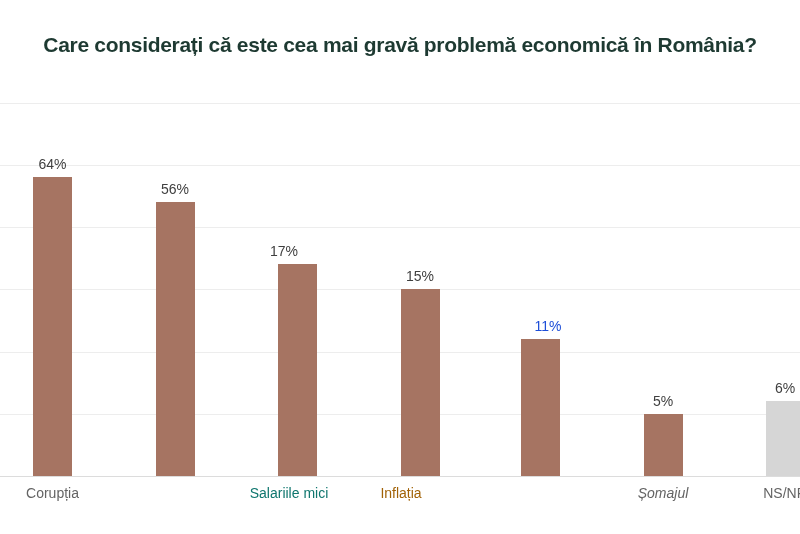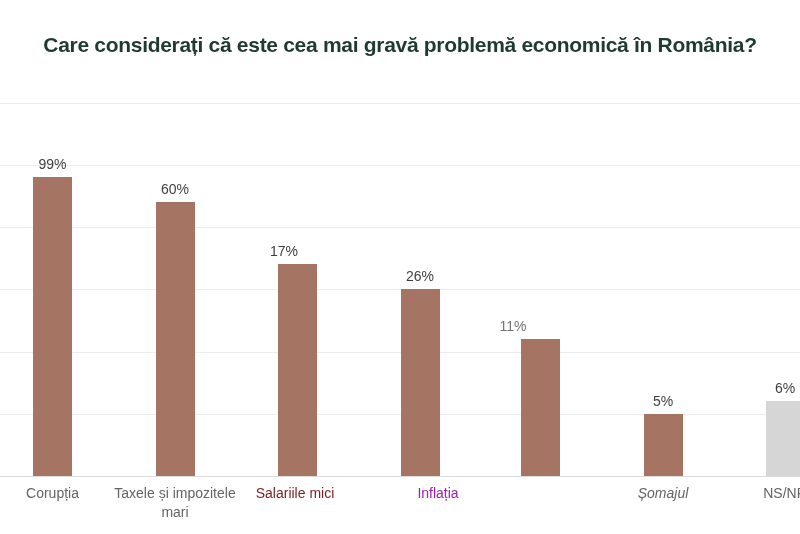--- a/index.html
+++ b/index.html
@@ -69,32 +69,31 @@
   <div class="chart-title">Care considerați că este cea mai gravă problemă economică în România?</div>
   <div id="chart-area"></div>
 <div class="gridline" style="top: 413.75px; background: rgb(237, 237, 237);"></div>
     <div class="gridline" style="top: 351.5px; background: rgb(237, 237, 237);"></div>
     <div class="gridline" style="top: 289.25px; background: rgb(237, 237, 237);"></div>
     <div class="gridline" style="top: 227px; background: rgb(237, 237, 237);"></div>
     <div class="gridline" style="top: 164.75px; background: rgb(237, 237, 237);"></div>
     <div class="gridline" style="top: 102.5px; background: rgb(237, 237, 237);"></div>
     <div class="axis-line" style="top: 476px; background: rgb(220, 220, 220);"></div>
     <div class="bar" style="left: 33px; top: 177.2px; height: 298.8px; background: rgb(166, 116, 98);"></div>
-    <div class="value-label" style="left: 20.5px; top: 155.2px; color: rgb(63, 63, 63);">99%</div>
+    <div class="value-label" style="left: 20.5px; top: 155.2px; color: rgb(63, 63, 63);">64%</div>
     <div class="category-label" style="left: -22.5px; color: rgb(100, 100, 100);">Corupția</div>
     <div class="bar" style="left: 155.5px; top: 202.1px; height: 273.9px; background: rgb(166, 116, 98);"></div>
-    <div class="value-label" style="left: 143px; top: 180.1px; color: rgb(63, 63, 63);">60%</div>
-    <div class="category-label" style="left: 100px; color: rgb(100, 100, 100);">Taxele și impozitele mari</div>
+    <div class="value-label" style="left: 143px; top: 180.1px; color: rgb(63, 63, 63);">56%</div>
     <div class="bar" style="left: 278px; top: 264.35px; height: 211.65px; background: rgb(166, 116, 98);"></div>
     <div class="value-label" style="left: 252px; top: 242.35px; color: rgb(63, 63, 63);">17%</div>
-    <div class="category-label" style="left: 220px; color: #7f1d1d;">Salariile mici</div>
+    <div class="category-label" style="left: 214px; color: #0f766e;">Salariile mici</div>
     <div class="bar" style="left: 400.5px; top: 289.25px; height: 186.75px; background: rgb(166, 116, 98);"></div>
-    <div class="value-label" style="left: 388px; top: 267.25px; color: rgb(63, 63, 63);">26%</div>
-    <div class="category-label" style="left: 363px; color: #a21caf;">Inflația</div>
+    <div class="value-label" style="left: 388px; top: 267.25px; color: rgb(63, 63, 63);">15%</div>
+    <div class="category-label" style="left: 326px; color: #a16207;">Inflația</div>
     <div class="bar" style="left: 521px; top: 339.05px; height: 136.95px; background: rgb(166, 116, 98);"></div>
-    <div class="value-label" style="left: 481px; top: 317.05px; color: #737373;">11%</div>
+    <div class="value-label" style="left: 516px; top: 317.05px; color: #1d4ed8;">11%</div>
     <div class="bar" style="left: 643.5px; top: 413.75px; height: 62.25px; background: rgb(166, 116, 98);"></div>
     <div class="value-label" style="left: 631px; top: 391.75px; color: rgb(63, 63, 63);">5%</div>
     <div class="category-label" style="left: 588px; color: rgb(100, 100, 100); font-style: italic;">Șomajul</div>
     <div class="bar" style="left: 765.5px; top: 401.3px; height: 74.7px; background: rgb(214, 214, 214);"></div>
     <div class="value-label" style="left: 753px; top: 379.3px; color: rgb(63, 63, 63);">6%</div>
     <div class="category-label" style="left: 710px; color: rgb(100, 100, 100);">NS/NR</div>
   </div>
 
 </body></html>

